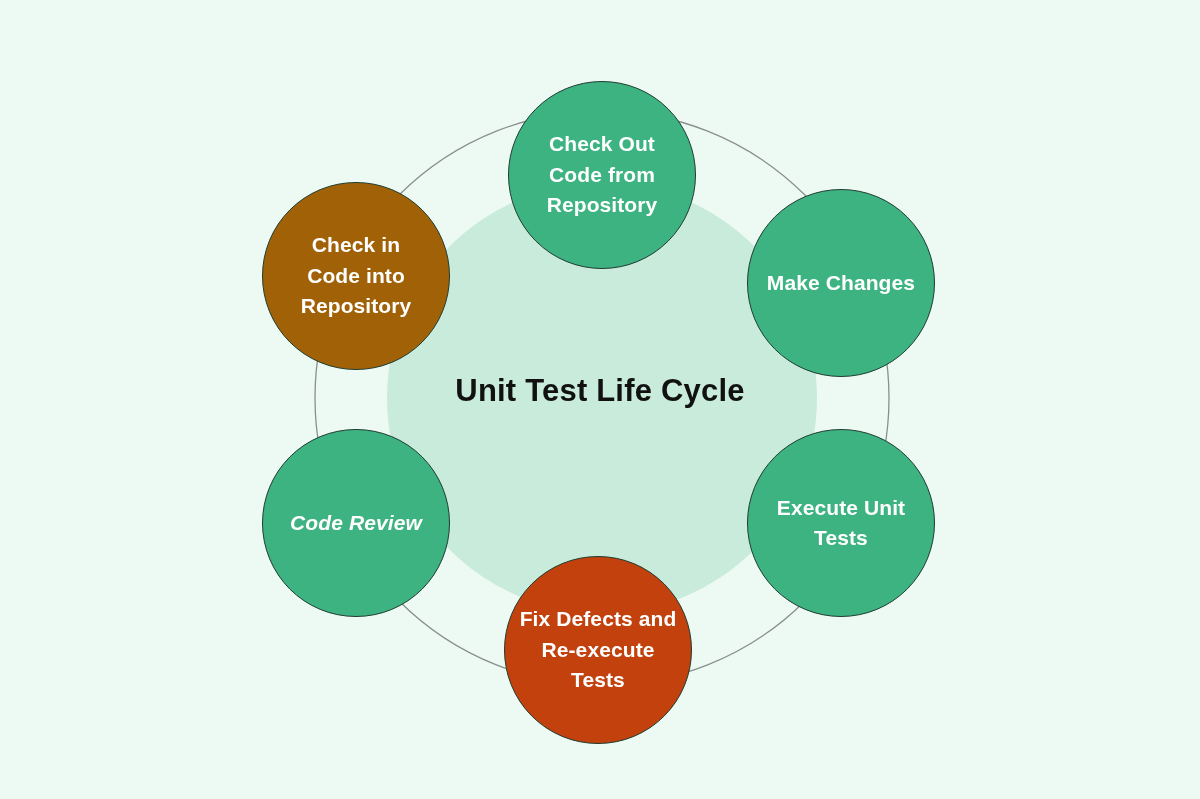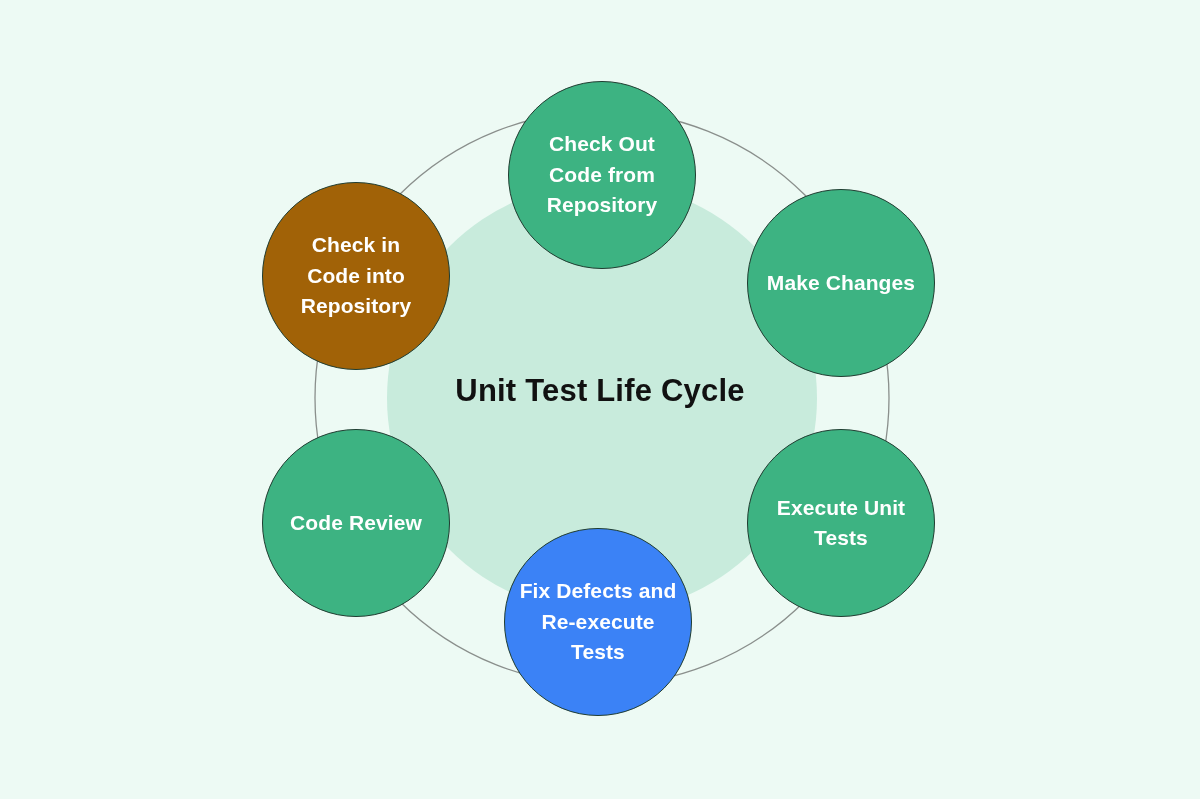--- a/index.html
+++ b/index.html
@@ -73,27 +73,27 @@
 
   <div class="node" style="left:747px; top:189px; width:188px; height:188px; background:#3db382; border:1.4px solid #1f3c30;">
     <span class="node-label">Make Changes</span>
   </div>
 
   <div class="node" style="left:747px; top:429px; width:188px; height:188px; background:#3db382; border:1.4px solid #1f3c30;">
     <span class="node-label">Execute Unit
 Tests</span>
   </div>
 
-  <div class="node" style="left:504px; top:528px; width:188px; height:188px; background:#3b82f6; border:1.4px solid #1f3c30;">
+  <div class="node" style="left:504px; top:556px; width:188px; height:188px; background:#c2410c; border:1.4px solid #1f3c30;">
     <span class="node-label">Fix Defects and
 Re-execute
 Tests</span>
   </div>
 
-  <div class="node" style="left:262px; top:429px; width:188px; height:188px; background:#3db382; border:1.4px solid #1f3c30;">
+  <div class="node" style="left:262px; top:429px; width:188px; height:188px; background:#3db382; border:1.4px solid #1f3c30;font-style:italic;">
     <span class="node-label">Code Review</span>
   </div>
 
   <div class="node" style="left:262px; top:182px; width:188px; height:188px; background:#a16207; border:1.4px solid #1f3c30;">
     <span class="node-label">Check in
 Code into
 Repository</span>
   </div>
 
   <div id="center-title">Unit Test Life Cycle</div>

